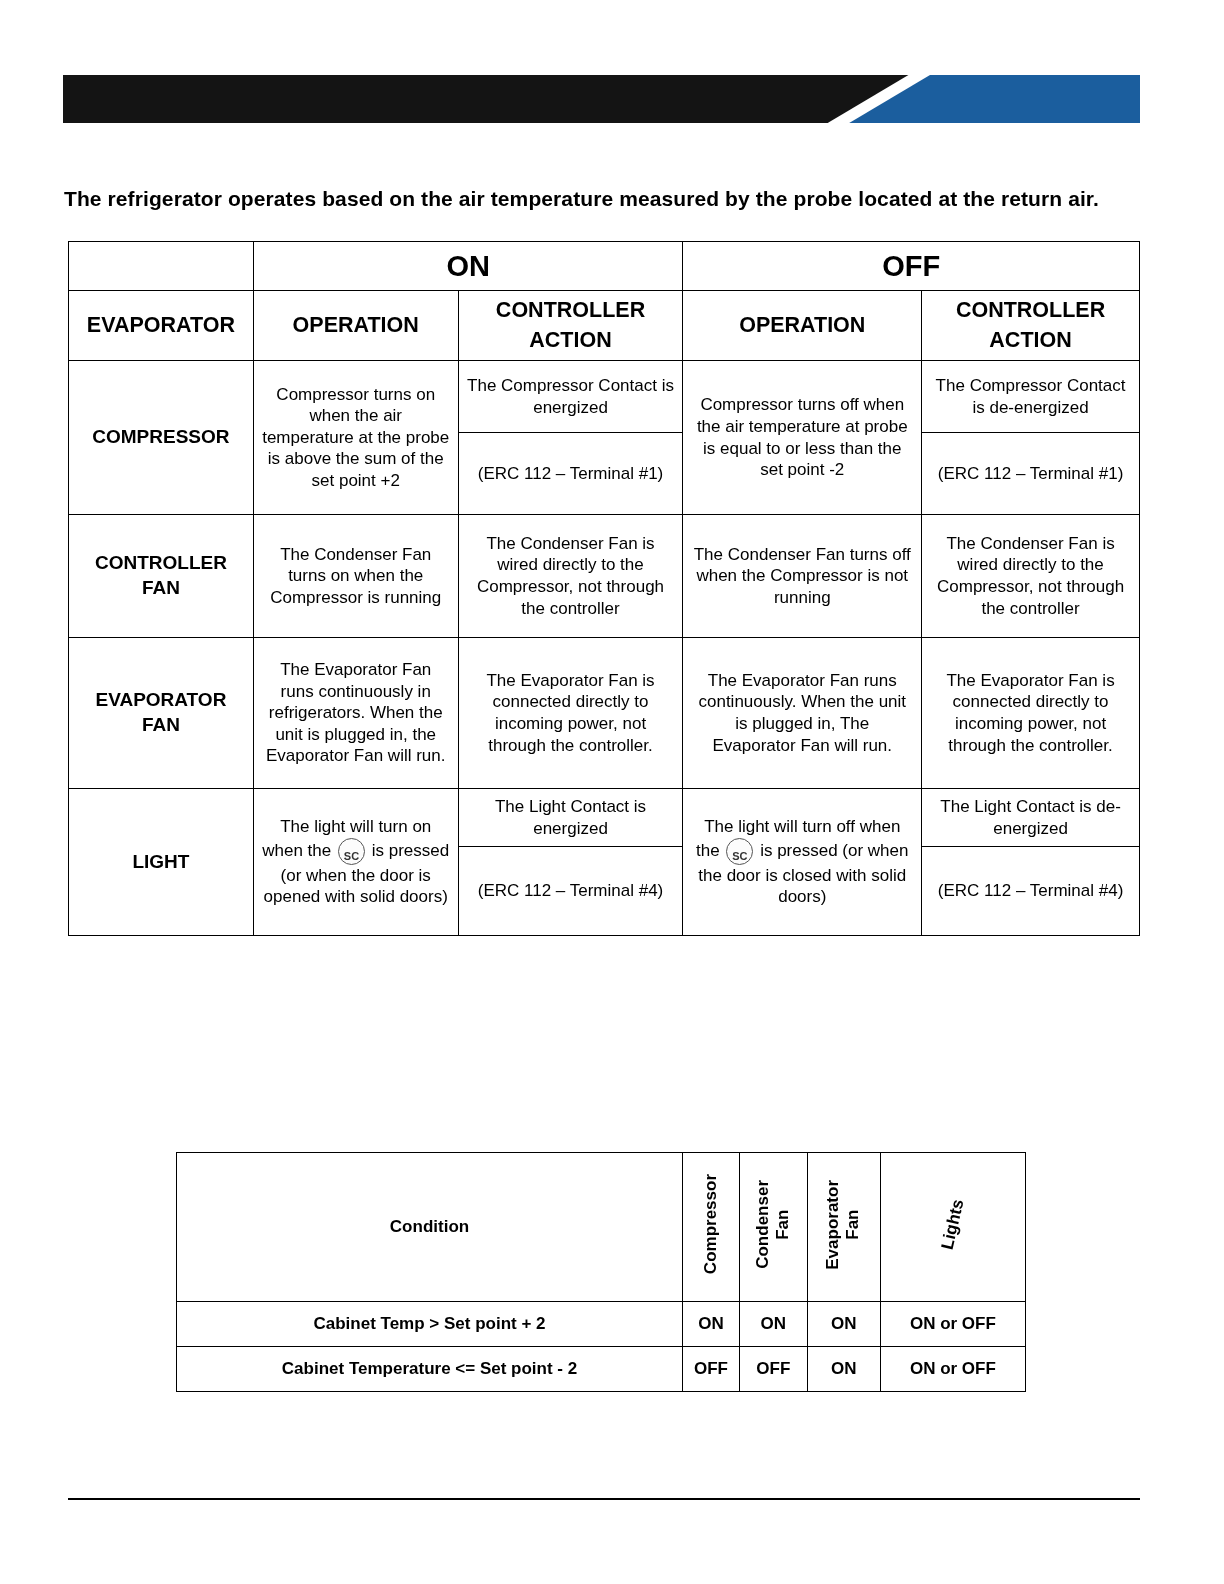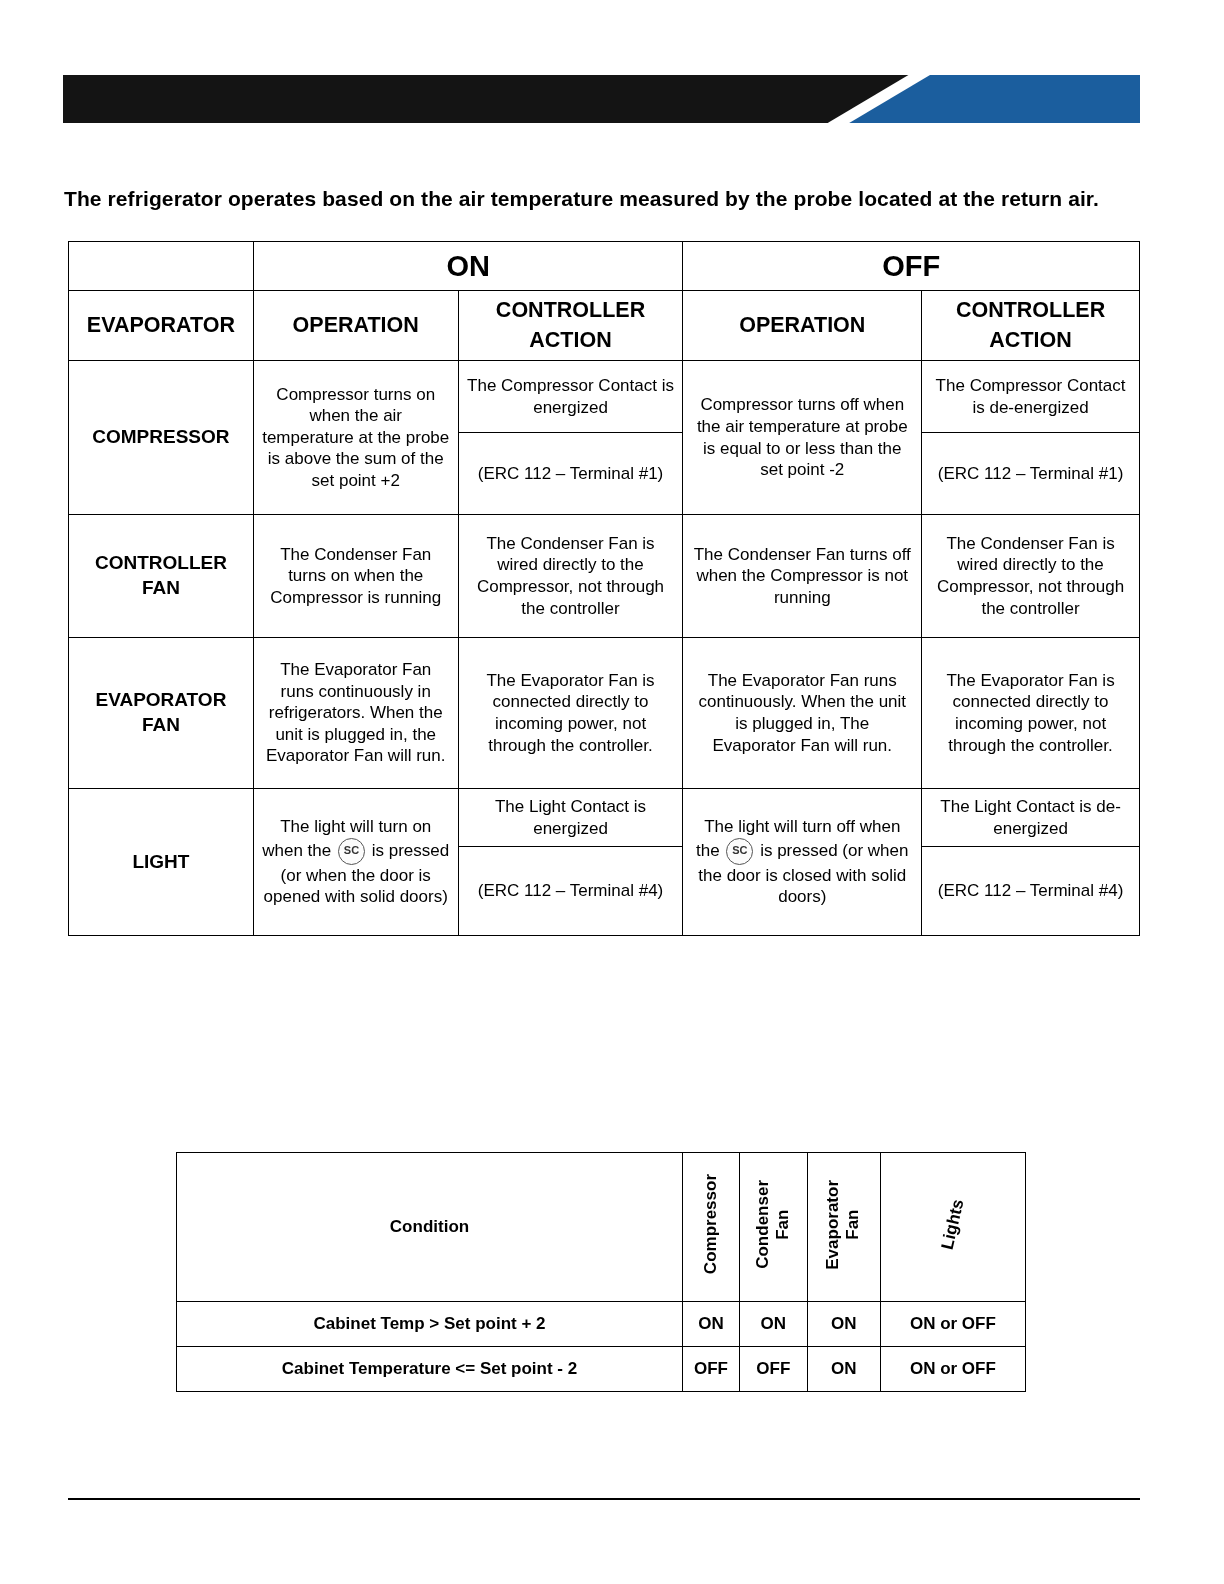--- a/index.html
+++ b/index.html
@@ -29,21 +29,21 @@
   tr.r-grp  { height:49px; }
   tr.r-cols { height:70px; }
   tr.r-comp-a { height:72px; }
   tr.r-comp-b { height:82px; }
   tr.r-cond   { height:123px; }
   tr.r-evap   { height:151px; }
   tr.r-light-a { height:58px; }
   tr.r-light-b { height:89px; }
 
   .sc-circle { display:inline-flex; width:27px; height:27px; border:1.6px solid #555;
-               border-radius:50%; align-items:center; justify-content:center;
+               border-radius:50%; align-items:flex-end; justify-content:center;
                font-size:11px; font-weight:bold; color:#333; background:#fcfcfc;
                vertical-align:middle; margin:0 2px; }
 
   
   .ct { position:absolute; left:176px; top:1152px; width:850px; }
   .ct td { border:1.5px solid #000; text-align:center; vertical-align:middle;
            font-weight:bold; font-size:17px; padding:2px 6px; }
   tr.c-head { height:149px; }
   tr.c-row  { height:45px;border-radius:16px; }
   .vert { writing-mode:vertical-rl; transform:rotate(180deg); white-space:pre-line;

